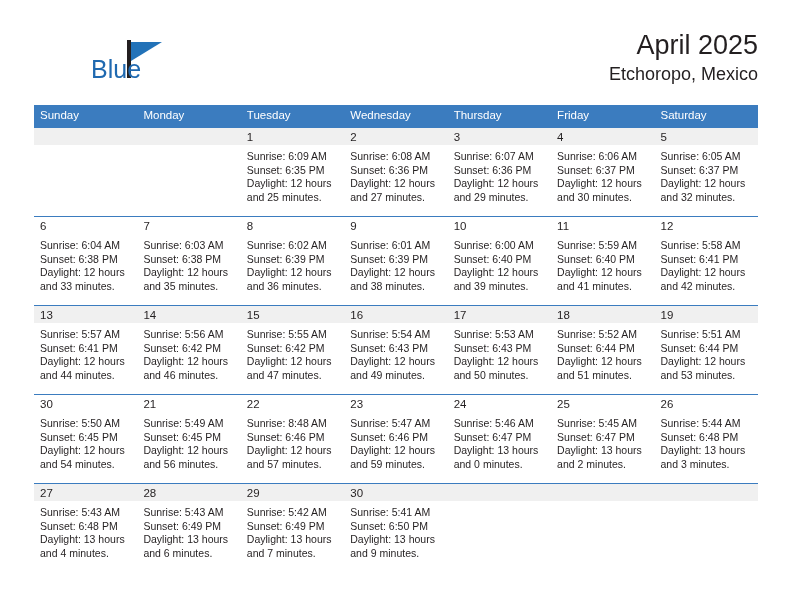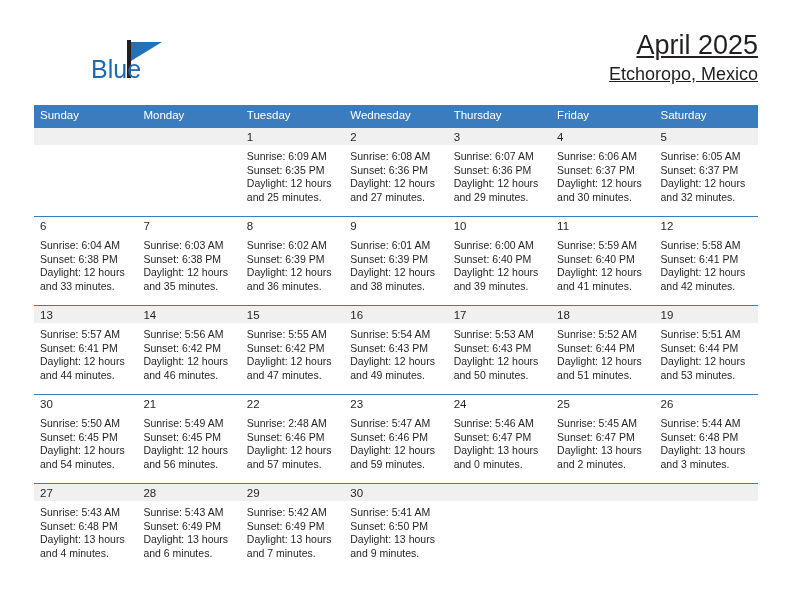--- a/index.html
+++ b/index.html
@@ -71,21 +71,20 @@
     width: 4px;
     height: 38px;
     background: #231f20;
   }
 
   .title-block {
     position: absolute;
     right: 0;
     top: 0;
     text-align: right;
-    text-decoration: underline;
   }
   .cal-title {
     font-size: 27px;
     color: #231f20;
     line-height: 34px;
     white-space: nowrap;
   }
   .cal-subtitle {
     font-size: 18px;
     color: #231f20;
@@ -442,21 +441,21 @@
                 <div>Sunset: 6:45 PM</div>
                 <div>Daylight: 12 hours</div>
                 <div>and 56 minutes.</div>
               </div>
             </div>
           </td>
           <td>
             <div class="cell-inner">
               <div class="daynum-band">22</div>
               <div class="cell-lines">
-                <div>Sunrise: 2:48 AM</div>
+                <div>Sunrise: 8:48 AM</div>
                 <div>Sunset: 6:46 PM</div>
                 <div>Daylight: 12 hours</div>
                 <div>and 57 minutes.</div>
               </div>
             </div>
           </td>
           <td>
             <div class="cell-inner">
               <div class="daynum-band">23</div>
               <div class="cell-lines">

